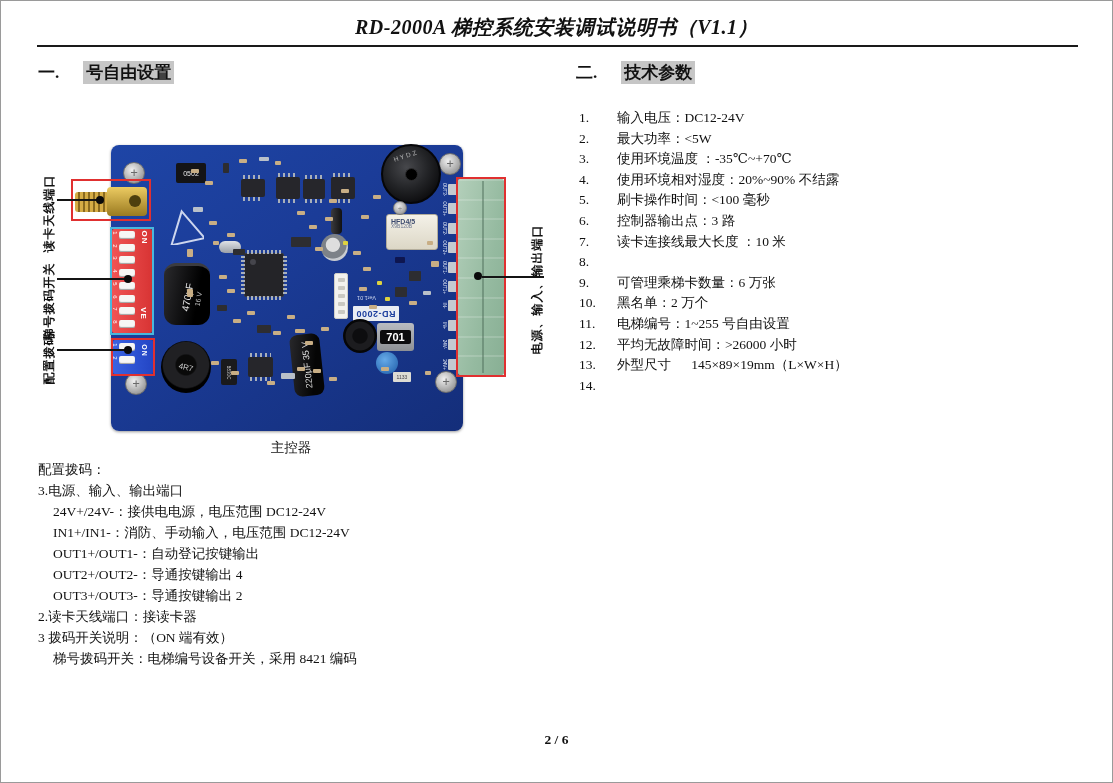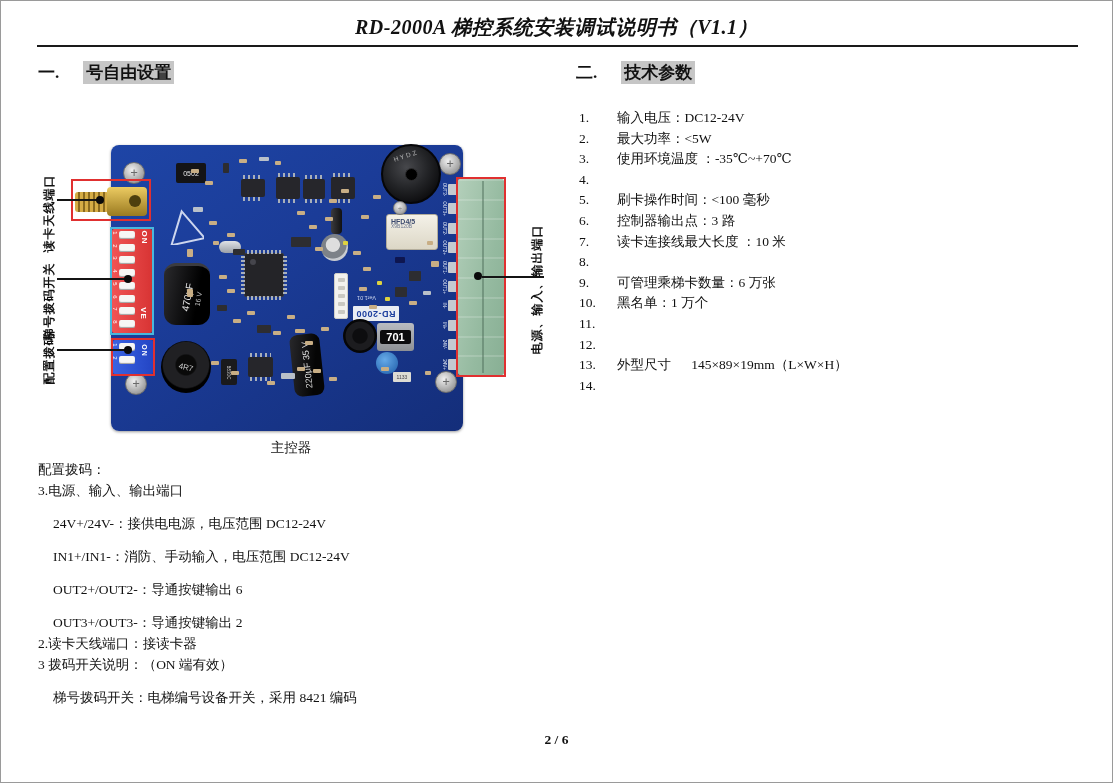--- a/index.html
+++ b/index.html
@@ -15,21 +15,21 @@
   .section-heading.left{left:37px;} .section-heading.right{left:575px;}
   .hl{background:#c6c6c6;padding:0 3px;}
   
   #tech-list{position:absolute;left:578px;top:107px;font-size:13.5px;}
   .param-row{display:flex;line-height:20.6px;height:20.6px;}
   .param-num{width:38px;}
   .param-text{white-space:pre;}
   
   #port-desc{position:absolute;left:37px;top:458px;font-size:13.5px;}
   .port-line{line-height:21px;height:21px;white-space:pre;}
-  .port-line.ind{padding-left:15px;margin-top:12px;}
+  .port-line.ind{padding-left:15px;}
   .caption{position:absolute;left:200px;top:438px;width:180px;text-align:center;font-size:13.5px;}
   .footer{position:absolute;top:731px;left:0;width:100%;text-align:center;font-size:13.5px;font-weight:bold;}
   
   #figure{position:absolute;left:40px;top:128px;width:520px;height:320px;}
   #figure *{position:absolute;box-sizing:border-box;}
   .board{left:70px;top:16px;width:352px;height:286px;border-radius:8px;
     background:linear-gradient(145deg,#1e45a6 0%,#1b3c98 40%,#142e7a 100%);
     box-shadow:0 1px 3px rgba(0,0,0,.4);}
   .screw{width:22px;height:22px;border-radius:50%;border:1px solid #6e6e6e;
     background:radial-gradient(circle at 40% 35%,#f0f0f0,#9a9a9a 75%);
@@ -352,20 +352,21 @@
       <div class="param-row">
         <span class="param-num">2.</span>
         <span class="param-text">最大功率：&lt;5W</span>
       </div>
       <div class="param-row">
         <span class="param-num">3.</span>
         <span class="param-text">使用环境温度 ：-35℃~+70℃</span>
       </div>
       <div class="param-row">
         <span class="param-num">4.</span>
+        <span class="param-text">使用环境相对湿度：20%~90% 不结露</span>
       </div>
       <div class="param-row">
         <span class="param-num">5.</span>
         <span class="param-text">刷卡操作时间：&lt;100 毫秒</span>
       </div>
       <div class="param-row">
         <span class="param-num">6.</span>
         <span class="param-text">控制器输出点：3 路</span>
       </div>
       <div class="param-row">
@@ -374,42 +375,45 @@
       </div>
       <div class="param-row">
         <span class="param-num">8.</span>
       </div>
       <div class="param-row">
         <span class="param-num">9.</span>
         <span class="param-text">可管理乘梯卡数量：6 万张</span>
       </div>
       <div class="param-row">
         <span class="param-num">10.</span>
-        <span class="param-text">黑名单：1 万个</span>
+        <span class="param-text">黑名单：2 万个</span>
       </div>
       <div class="param-row">
         <span class="param-num">11.</span>
+        <span class="param-text">电梯编号：1~255 号自由设置</span>
       </div>
       <div class="param-row">
         <span class="param-num">12.</span>
+        <span class="param-text">平均无故障时间：&gt;26000 小时</span>
       </div>
       <div class="param-row">
         <span class="param-num">13.</span>
         <span class="param-text">外型尺寸      145×89×19mm（L×W×H）</span>
       </div>
       <div class="param-row">
         <span class="param-num">14.</span>
       </div>
     </div>
   <div id="port-desc">
       <div class="port-line">配置拨码：</div>
       <div class="port-line">3.电源、输入、输出端口</div>
       <div class="port-line ind">24V+/24V-：接供电电源，电压范围 DC12-24V</div>
       <div class="port-line ind">IN1+/IN1-：消防、手动输入，电压范围 DC12-24V</div>
-      <div class="port-line ind">OUT2+/OUT2-：导通按键输出 6</div>
+      <div class="port-line ind">OUT1+/OUT1-：自动登记按键输出</div>
+      <div class="port-line ind">OUT2+/OUT2-：导通按键输出 4</div>
       <div class="port-line ind">OUT3+/OUT3-：导通按键输出 2</div>
       <div class="port-line">2.读卡天线端口：接读卡器</div>
       <div class="port-line">3 拨码开关说明：（ON 端有效）</div>
       <div class="port-line ind">梯号拨码开关：电梯编号设备开关，采用 8421 编码</div>
     </div>
 
   <div class="footer">2 / 6</div>
 </div>
 
 </body></html>

